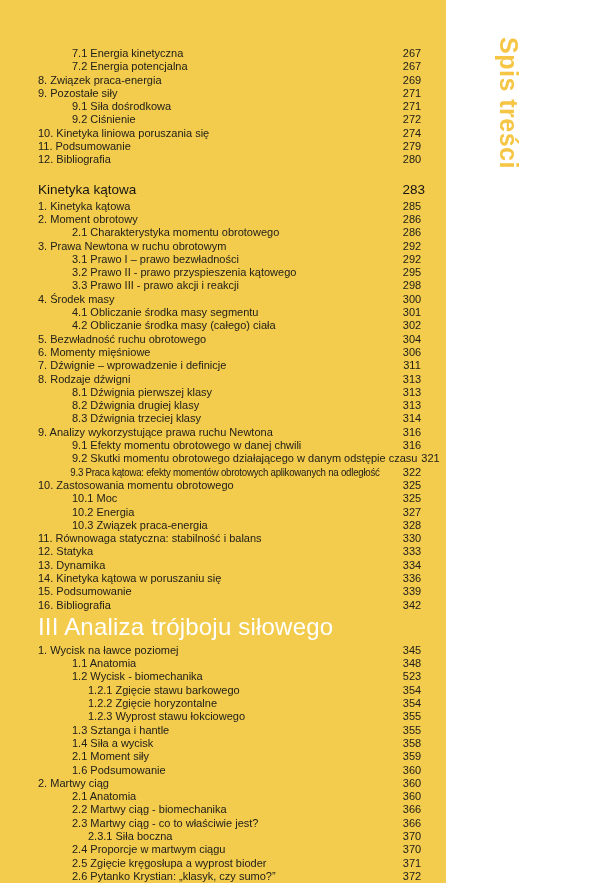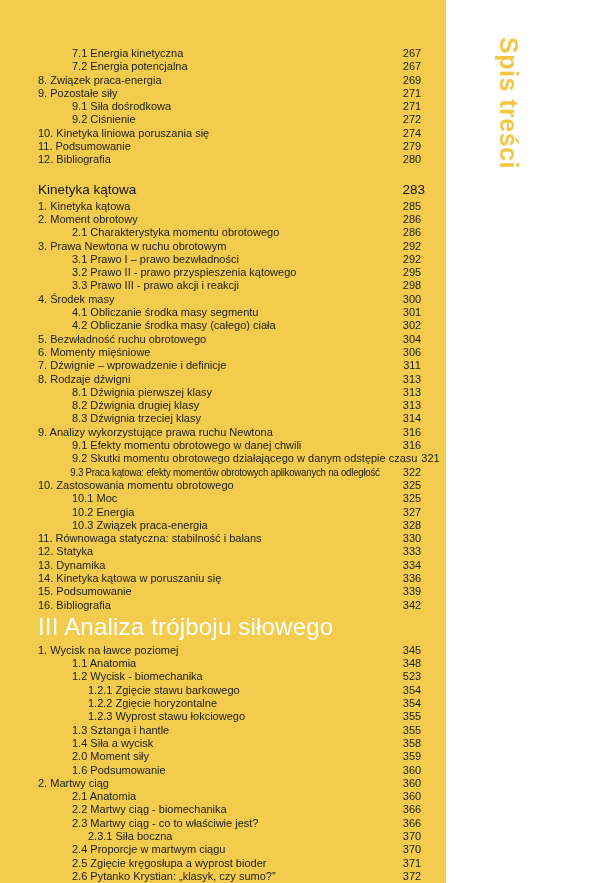--- a/index.html
+++ b/index.html
@@ -254,21 +254,21 @@
   </div>
       <div class="toc-row level-1">
     <span class="label">1.3 Sztanga i hantle</span>
     <span class="page-num">355</span>
   </div>
       <div class="toc-row level-1">
     <span class="label">1.4 Siła a wycisk</span>
     <span class="page-num">358</span>
   </div>
       <div class="toc-row level-1">
-    <span class="label">2.0 Moment siły</span>
+    <span class="label">2.1 Moment siły</span>
     <span class="page-num">359</span>
   </div>
       <div class="toc-row level-1">
     <span class="label">1.6 Podsumowanie</span>
     <span class="page-num">360</span>
   </div>
       <div class="toc-row level-0">
     <span class="label">2. Martwy ciąg</span>
     <span class="page-num">360</span>
   </div>

